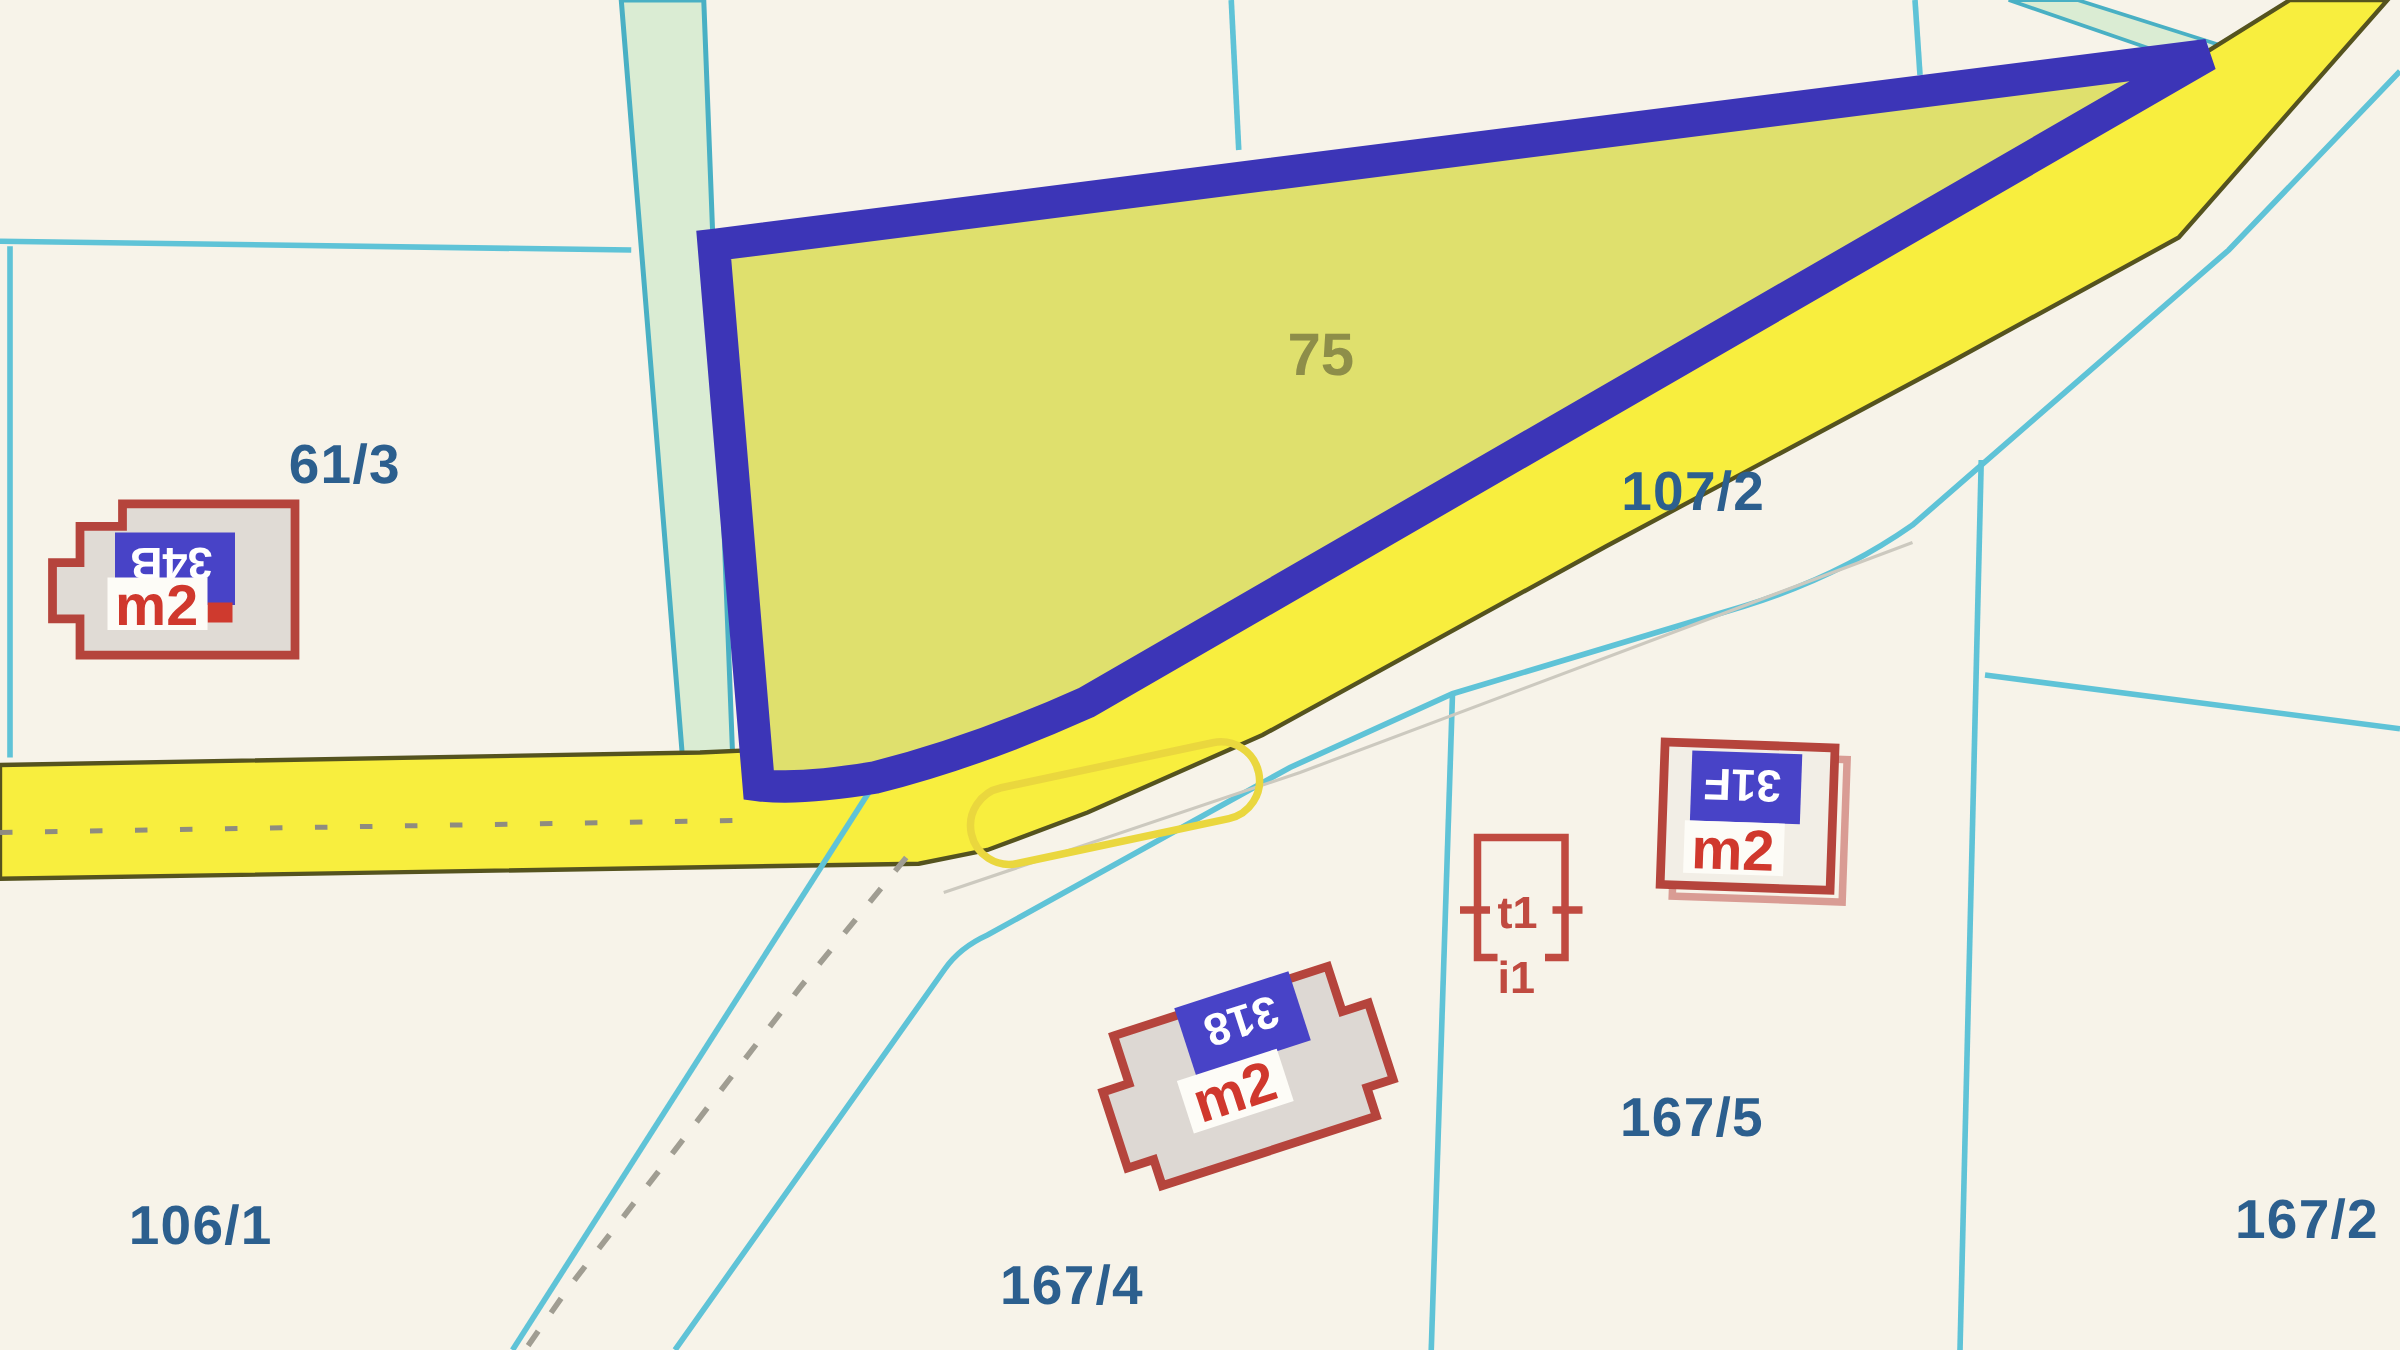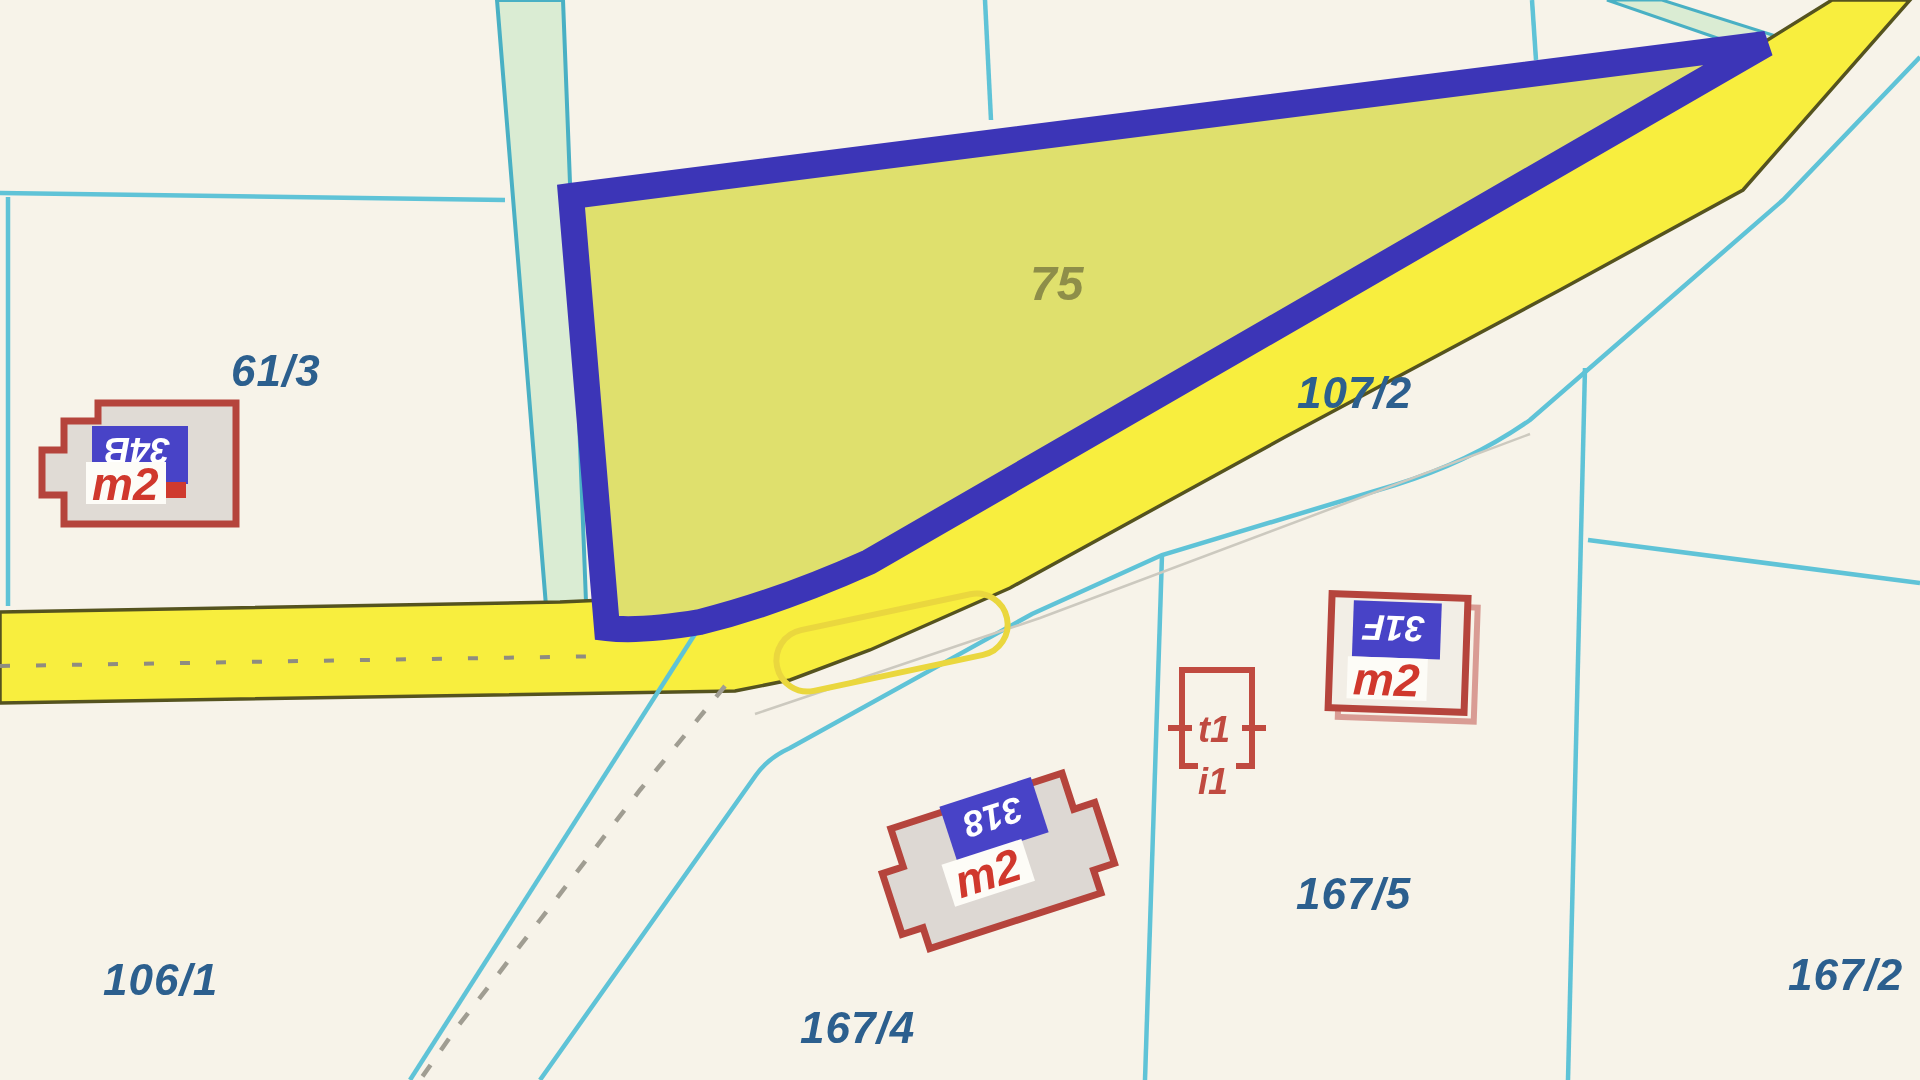--- a/index.html
+++ b/index.html
@@ -1,16 +1,16 @@
 <!DOCTYPE html>
 <html><head>
 <meta charset="utf-8">
 <style>
   html,body{margin:0;padding:0;width:100%;height:100%;overflow:hidden;background:#f7f3e9;}
-  .map-viewport{position:fixed;inset:0;font-style:italic;}
+  .map-viewport{position:fixed;inset:0;}
   svg{display:block;width:100vw;height:100vh;}
   text{font-family:"Liberation Sans","DejaVu Sans",sans-serif;font-weight:bold;}
   .parcel-label{fill:#2c5f8e;font-size:44px;letter-spacing:1px;}
   .sel-label{fill:#8e8e49;font-size:48px;}
   .badge-text{fill:#ffffff;font-size:36px;}
   .m2-text{fill:#d0382d;font-size:46px;}
   .tmark-text{fill:#c04a40;font-size:36px;}
 </style>
 </head>
 <body>

